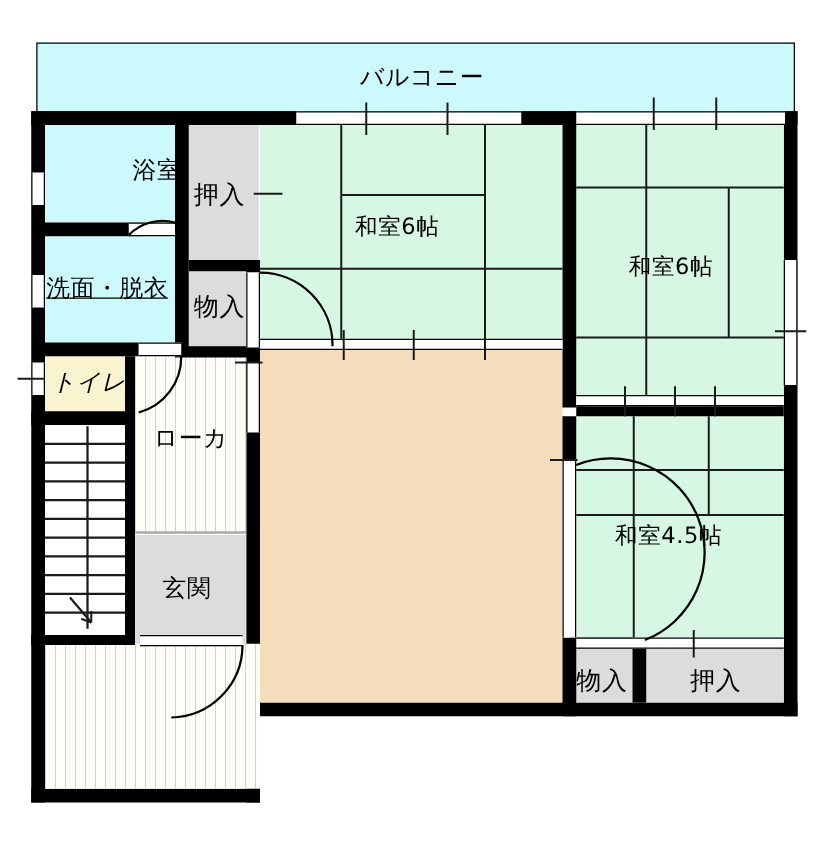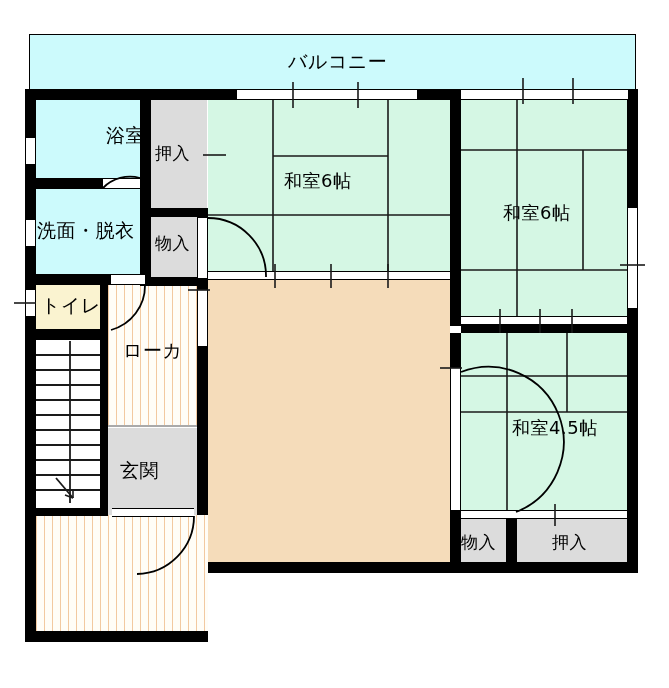--- a/index.html
+++ b/index.html
@@ -22,21 +22,21 @@
   .wall{position:absolute;background:#000;}
   .thin{position:absolute;background:#000;}
   
   .opening{position:absolute;background:#fff;border-top:1.4px solid #000;border-bottom:1.4px solid #000;box-sizing:border-box;}
   .opening-v{position:absolute;background:#fff;border-left:1.4px solid #000;border-right:1.4px solid #000;box-sizing:border-box;}
   
   .lbl{position:absolute;color:#000;white-space:nowrap;letter-spacing:0.5px;
        font-family:"DejaVu Sans","Liberation Sans",sans-serif;}
   .lbl-lg{font-size:18px;}
   .lbl-md{font-size:19px;}
-  .lbl-sm{font-size:17px;font-family:Liberation Serif, serif;}
+  .lbl-sm{font-size:20px;font-family:Liberation Serif, serif;}
   svg.ov{position:absolute;left:0;top:0;width:669px;height:688px;pointer-events:none;}
 </style>
 </head>
 <body>
 
 <div id="plan">
 
   <div class="fill f-balcony" style="left:29px;top:34px;width:607px;height:56px;"></div>
   <div class="lbl lbl-md" style="left:288px;top:49px;">バルコニー</div>
 
@@ -216,25 +216,25 @@
       <line x1="36" y1="475" x2="100" y2="475"></line>
       <line x1="36" y1="490" x2="100" y2="490"></line>
       <line x1="70" y1="341" x2="70" y2="503"></line>
 
       <line x1="56" y1="478" x2="73" y2="498"></line>
       <path d="M 73 498 L 73 489 M 73 498 L 65 495" stroke-width="1.6"></path>
     </g>
   </svg>
 
   <div class="lbl lbl-md" style="left:62px;top:123px;margin-left:44px;">浴室</div>
-  <div class="lbl lbl-md" style="left:37px;top:218px;">洗面・脱衣</div>
-  <div class="lbl lbl-md" style="left:41px;top:293px;">トイレ</div>
+  <div class="lbl lbl-md" style="left:37px;top:218px;text-decoration:underline;">洗面・脱衣</div>
+  <div class="lbl lbl-md" style="left:41px;top:293px;font-style:italic;">トイレ</div>
   <div class="lbl lbl-sm" style="left:155px;top:142px;">押入</div>
   <div class="lbl lbl-sm" style="left:155px;top:232px;">物入</div>
   <div class="lbl lbl-md" style="left:123px;top:338px;">ローカ</div>
-  <div class="lbl lbl-md" style="left:120px;top:458px;">玄関</div>
+  <div class="lbl lbl-md" style="left:130px;top:458px;">玄関</div>
   <div class="lbl lbl-lg" style="left:284px;top:169px;">和室6帖</div>
   <div class="lbl lbl-lg" style="left:503px;top:201px;">和室6帖</div>
-  <div class="lbl lbl-lg" style="left:492px;top:416px;margin-left:20px;">和室4.5帖</div>
+  <div class="lbl lbl-lg" style="left:492px;top:416px;">和室4.5帖</div>
   <div class="lbl lbl-sm" style="left:461px;top:531px;">物入</div>
   <div class="lbl lbl-sm" style="left:552px;top:531px;">押入</div>
 
 </div>
 
 </body></html>

